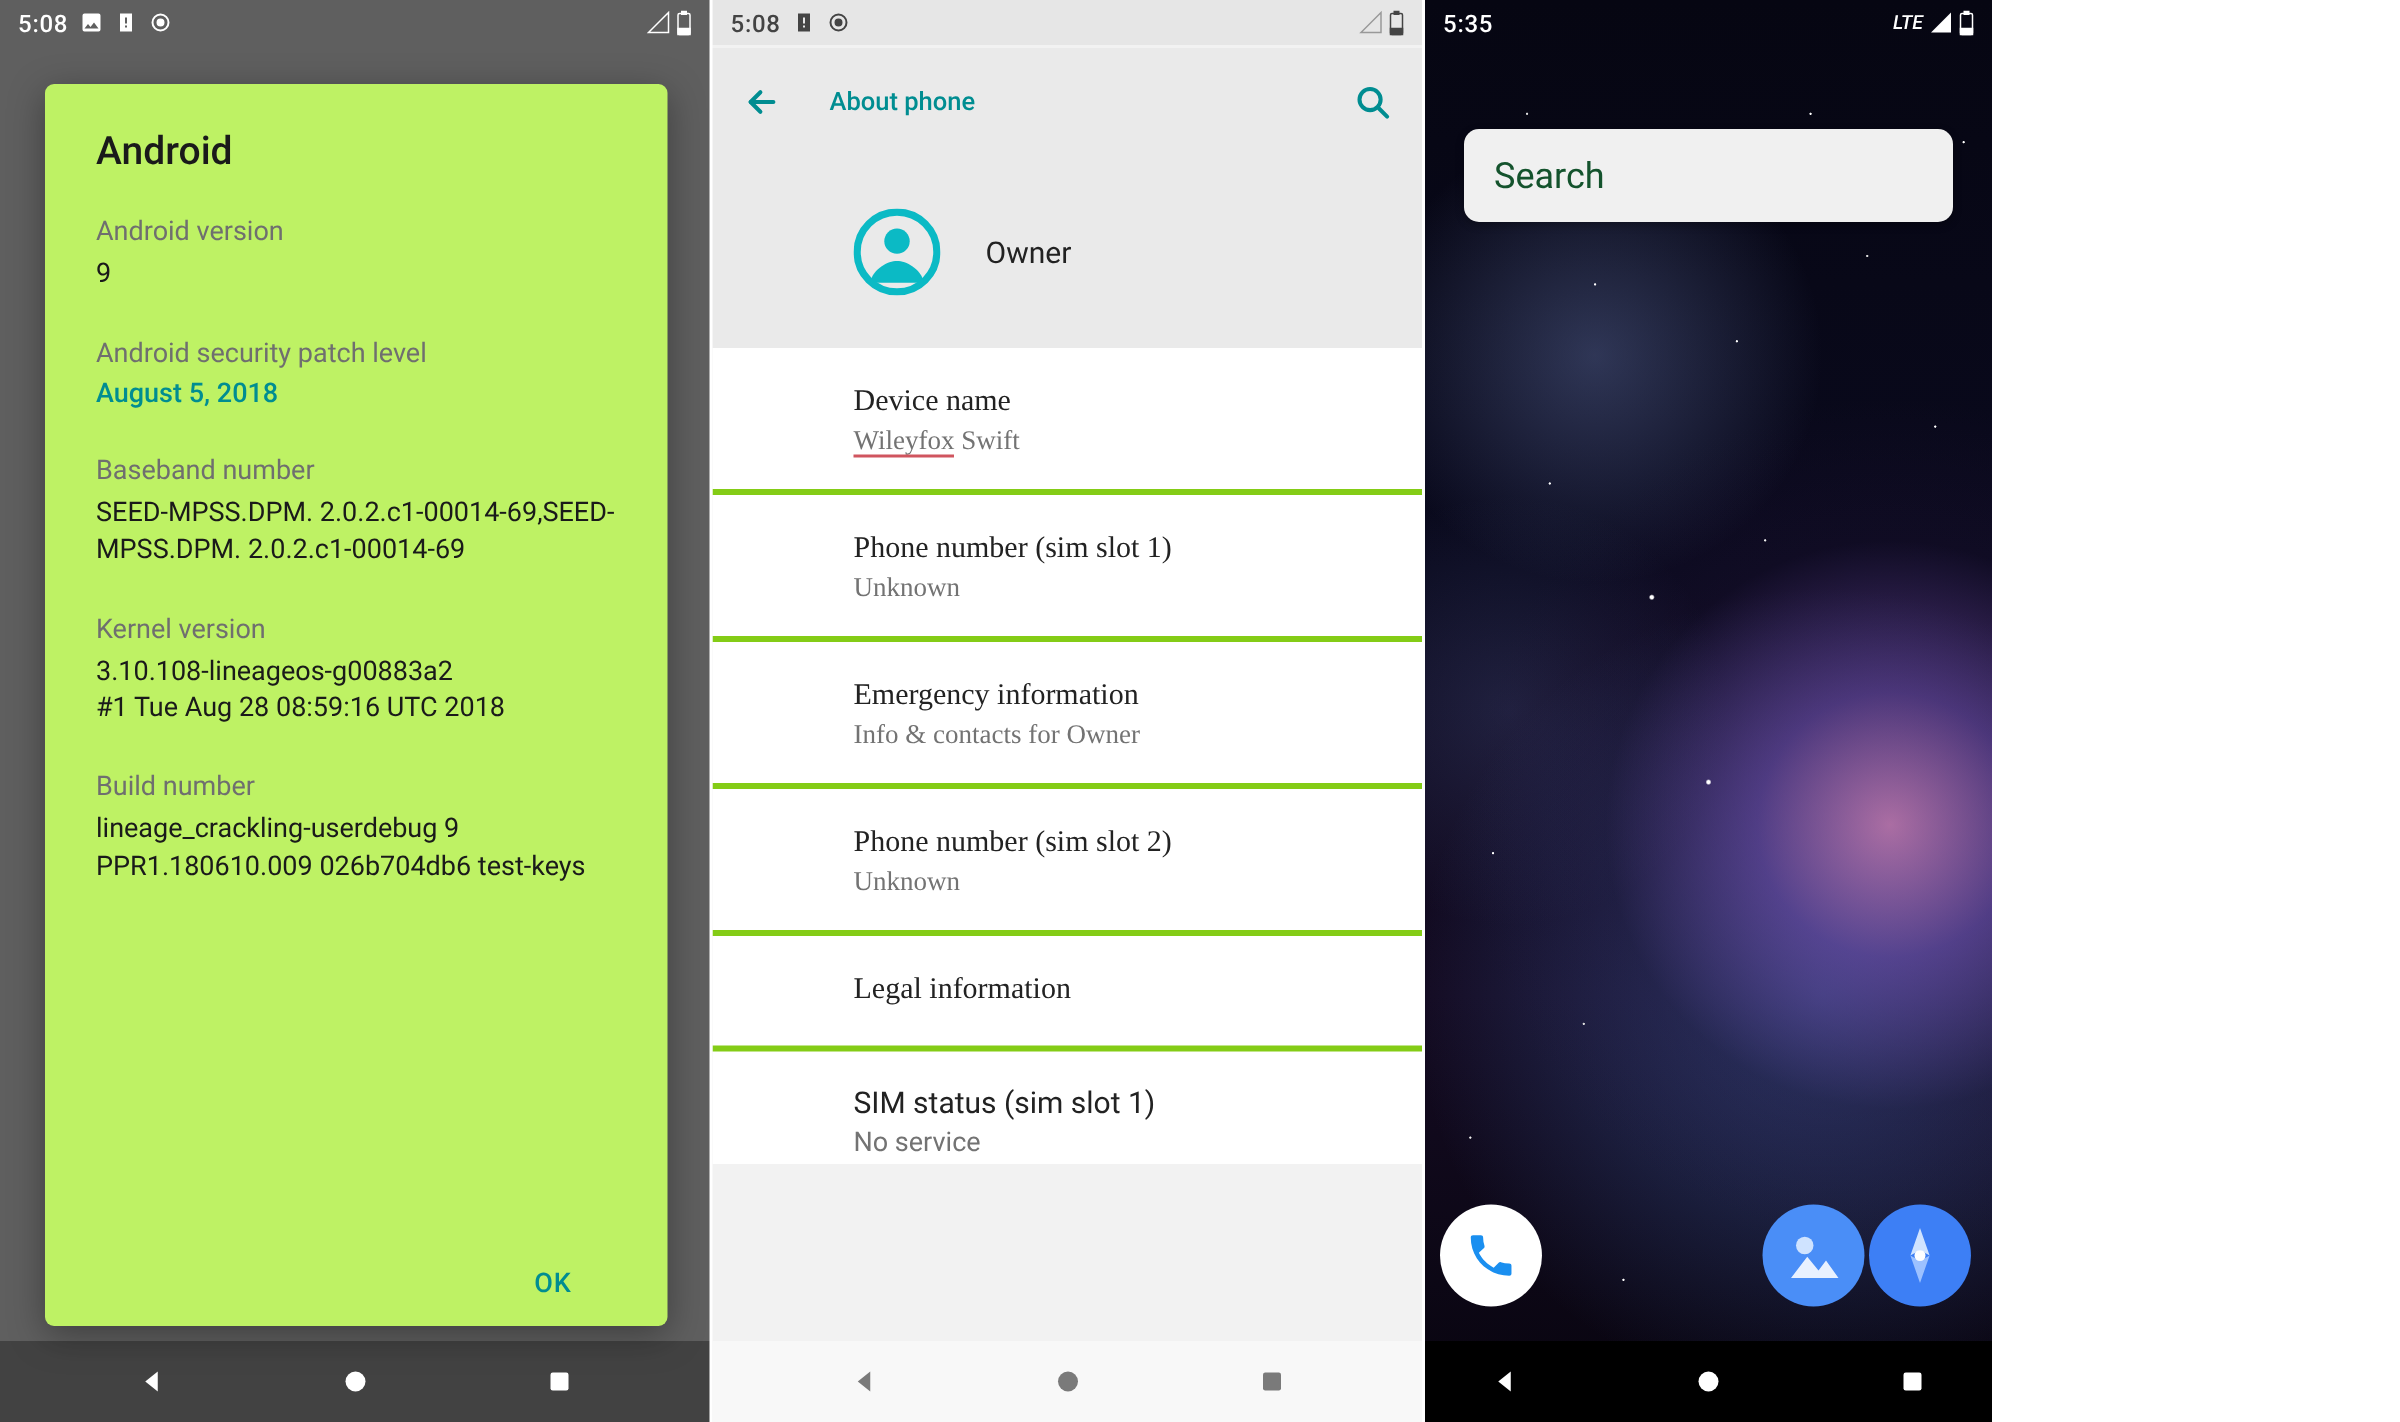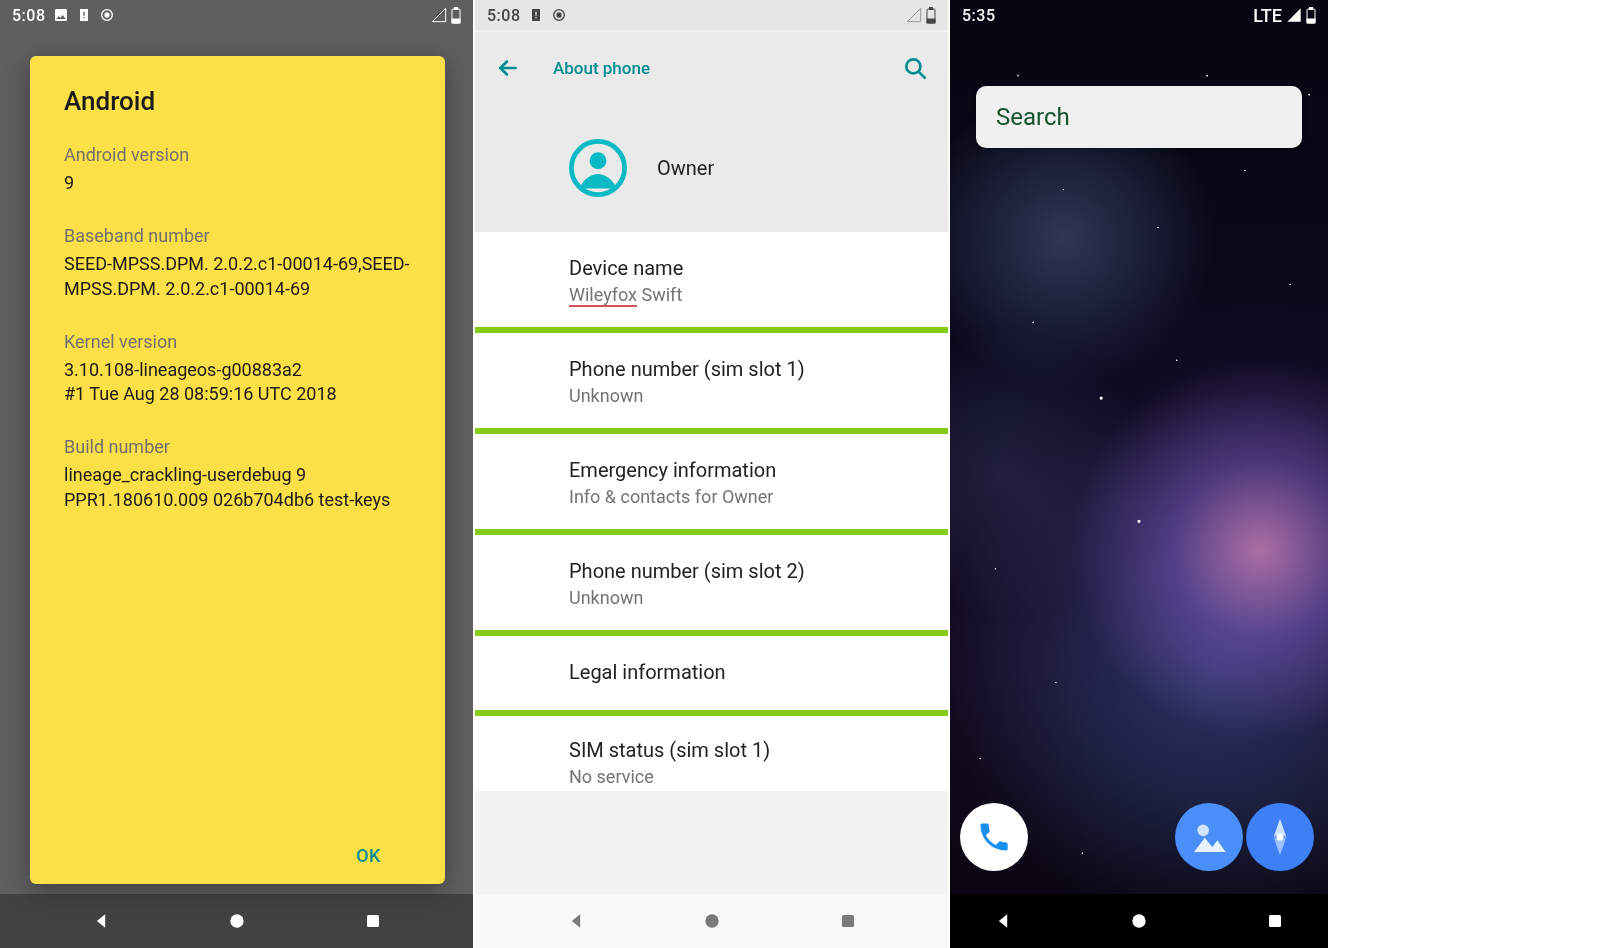--- a/index.html
+++ b/index.html
@@ -35,40 +35,40 @@
     height: 54px; display: flex; justify-content: center; align-items: center; gap: 112px;
   }
   .nav-dark { background: #000; }
   .nav-light { background: #f8f8f8; }
   .nav-grey { background: rgba(0,0,0,0.3); }
   .nav-btn { width: 24px; height: 24px; display: flex; align-items: center; justify-content: center; }
 
   
   .dialog {
     position: absolute; top: 56px; left: 30px; right: 28px; bottom: 64px;
-    background: #fde047; border-radius: 6px; box-shadow: 0 6px 24px rgba(0,0,0,0.35);
+    background: #bef264; border-radius: 6px; box-shadow: 0 6px 24px rgba(0,0,0,0.35);
     padding: 30px 34px 18px 34px; display: flex; flex-direction: column;
   }
   .dlg-title { font-size: 26px; font-weight: 500; color: #1a1a1a; margin-bottom: 28px; }
   .dlg-blk { margin-bottom: 30px; }
   .dlg-lbl { font-size: 18px; color: #6f6f6f; margin-bottom: 6px; }
   .dlg-val { font-size: 18px; color: #1a1a1a; line-height: 1.35; word-break: break-word; }
   .dlg-link { font-size: 18px; color: #008d91; font-weight: 500; }
   .dlg-actions { margin-top: auto; display: flex; justify-content: flex-end; padding-right: 30px; }
   .dlg-ok { color: #008d91; font-size: 18px; font-weight: 500; letter-spacing: 0.5px; }
 
   
   .about-frame { display:flex; flex-direction:column; height:100%; }
   .about-header { height: 72px; display: flex; align-items: center; padding: 0 20px; gap: 32px; background:#eaeaea; margin-top:2px; }
   .about-title { font-size: 17px; font-weight: 500; color: #008d91; flex: 1; }
   .about-owner { height:128px; display:flex; align-items:center; padding-left:94px; background:#eaeaea; }
   .owner-av { width:58px; height:58px; margin-right:30px; }
   .owner-txt { font-size:20px; color:#222; }
   .about-list { background:#fff; }
-  .a-item { padding: 24px 28px 22px 94px; border-bottom:6px solid #84cc16; }
+  .a-item { padding: 24px 28px 22px 94px; border-bottom:4px solid #84cc16;font-family:Liberation Serif, serif; }
   .a-title { font-size:20px; color:#222; margin-bottom:4px; }
   .a-sub { font-size:18px; color:#737373; }
   .a-item-sim { padding: 22px 28px 4px 94px; }
   .underline { position:relative; }
   .underline:after { content:""; position:absolute; left:0; right:0; top:100%; height:2px; background:#d0555f; }
 
   
   .wallpaper { position:absolute; inset:0; background:
     radial-gradient(circle at 82% 58%, rgba(230,140,200,0.7) 0%, rgba(120,80,180,0.55) 14%, rgba(40,20,60,0.2) 30%, transparent 45%),
     radial-gradient(circle at 70% 70%, rgba(70,110,190,0.5) 0%, transparent 38%),
@@ -158,20 +158,24 @@
   </div>
 
   <div class="dialog">
     <div class="dlg-title">Android</div>
 
     <div class="dlg-blk">
       <div class="dlg-lbl">Android version</div>
       <div class="dlg-val">9</div>
     </div>
 
+    <div class="dlg-blk">
+      <div class="dlg-lbl">Android security patch level</div>
+      <div class="dlg-link">August 5, 2018</div>
+    </div>
 
     <div class="dlg-blk">
       <div class="dlg-lbl">Baseband number</div>
       <div class="dlg-val">SEED-MPSS.DPM. 2.0.2.c1-00014-69,SEED-MPSS.DPM. 2.0.2.c1-00014-69</div>
     </div>
 
     <div class="dlg-blk">
       <div class="dlg-lbl">Kernel version</div>
       <div class="dlg-val" style="white-space:pre-line">3.10.108-lineageos-g00883a2
 #1 Tue Aug 28 08:59:16 UTC 2018</div>
@@ -321,21 +325,21 @@
 <div class="divider"></div>
 
 <div class="screen screen3">
   <div class="wallpaper"></div>
 
   <div class="statusbar sb-dark" style="position:relative;z-index:2">
     <div class="sb-left">
       <span class="sb-clock">5:35</span>
     </div>
     <div class="sb-right">
-      <span style="font-size:18px; font-weight:500;">LTE</span>
+      <span style="font-size:13px; font-weight:500;font-style:italic;">LTE</span>
       <span class="sb-ic">
         <svg width="16" height="16" viewBox="0 0 24 24" fill="#fff">
             <path d="M2 22L22 2v20H2z"></path>
           </svg>
       </span>
       <span class="sb-ic">
         <svg width="10" height="17" viewBox="0 0 10 17" fill="none" stroke="#fff" stroke-width="1">
             <rect x="1" y="2" width="8" height="14" rx="1"></rect>
             <rect x="3.5" y="0.5" width="3" height="2" fill="#fff"></rect>
             <rect x="1" y="12" width="8" height="4" fill="#fff"></rect>

